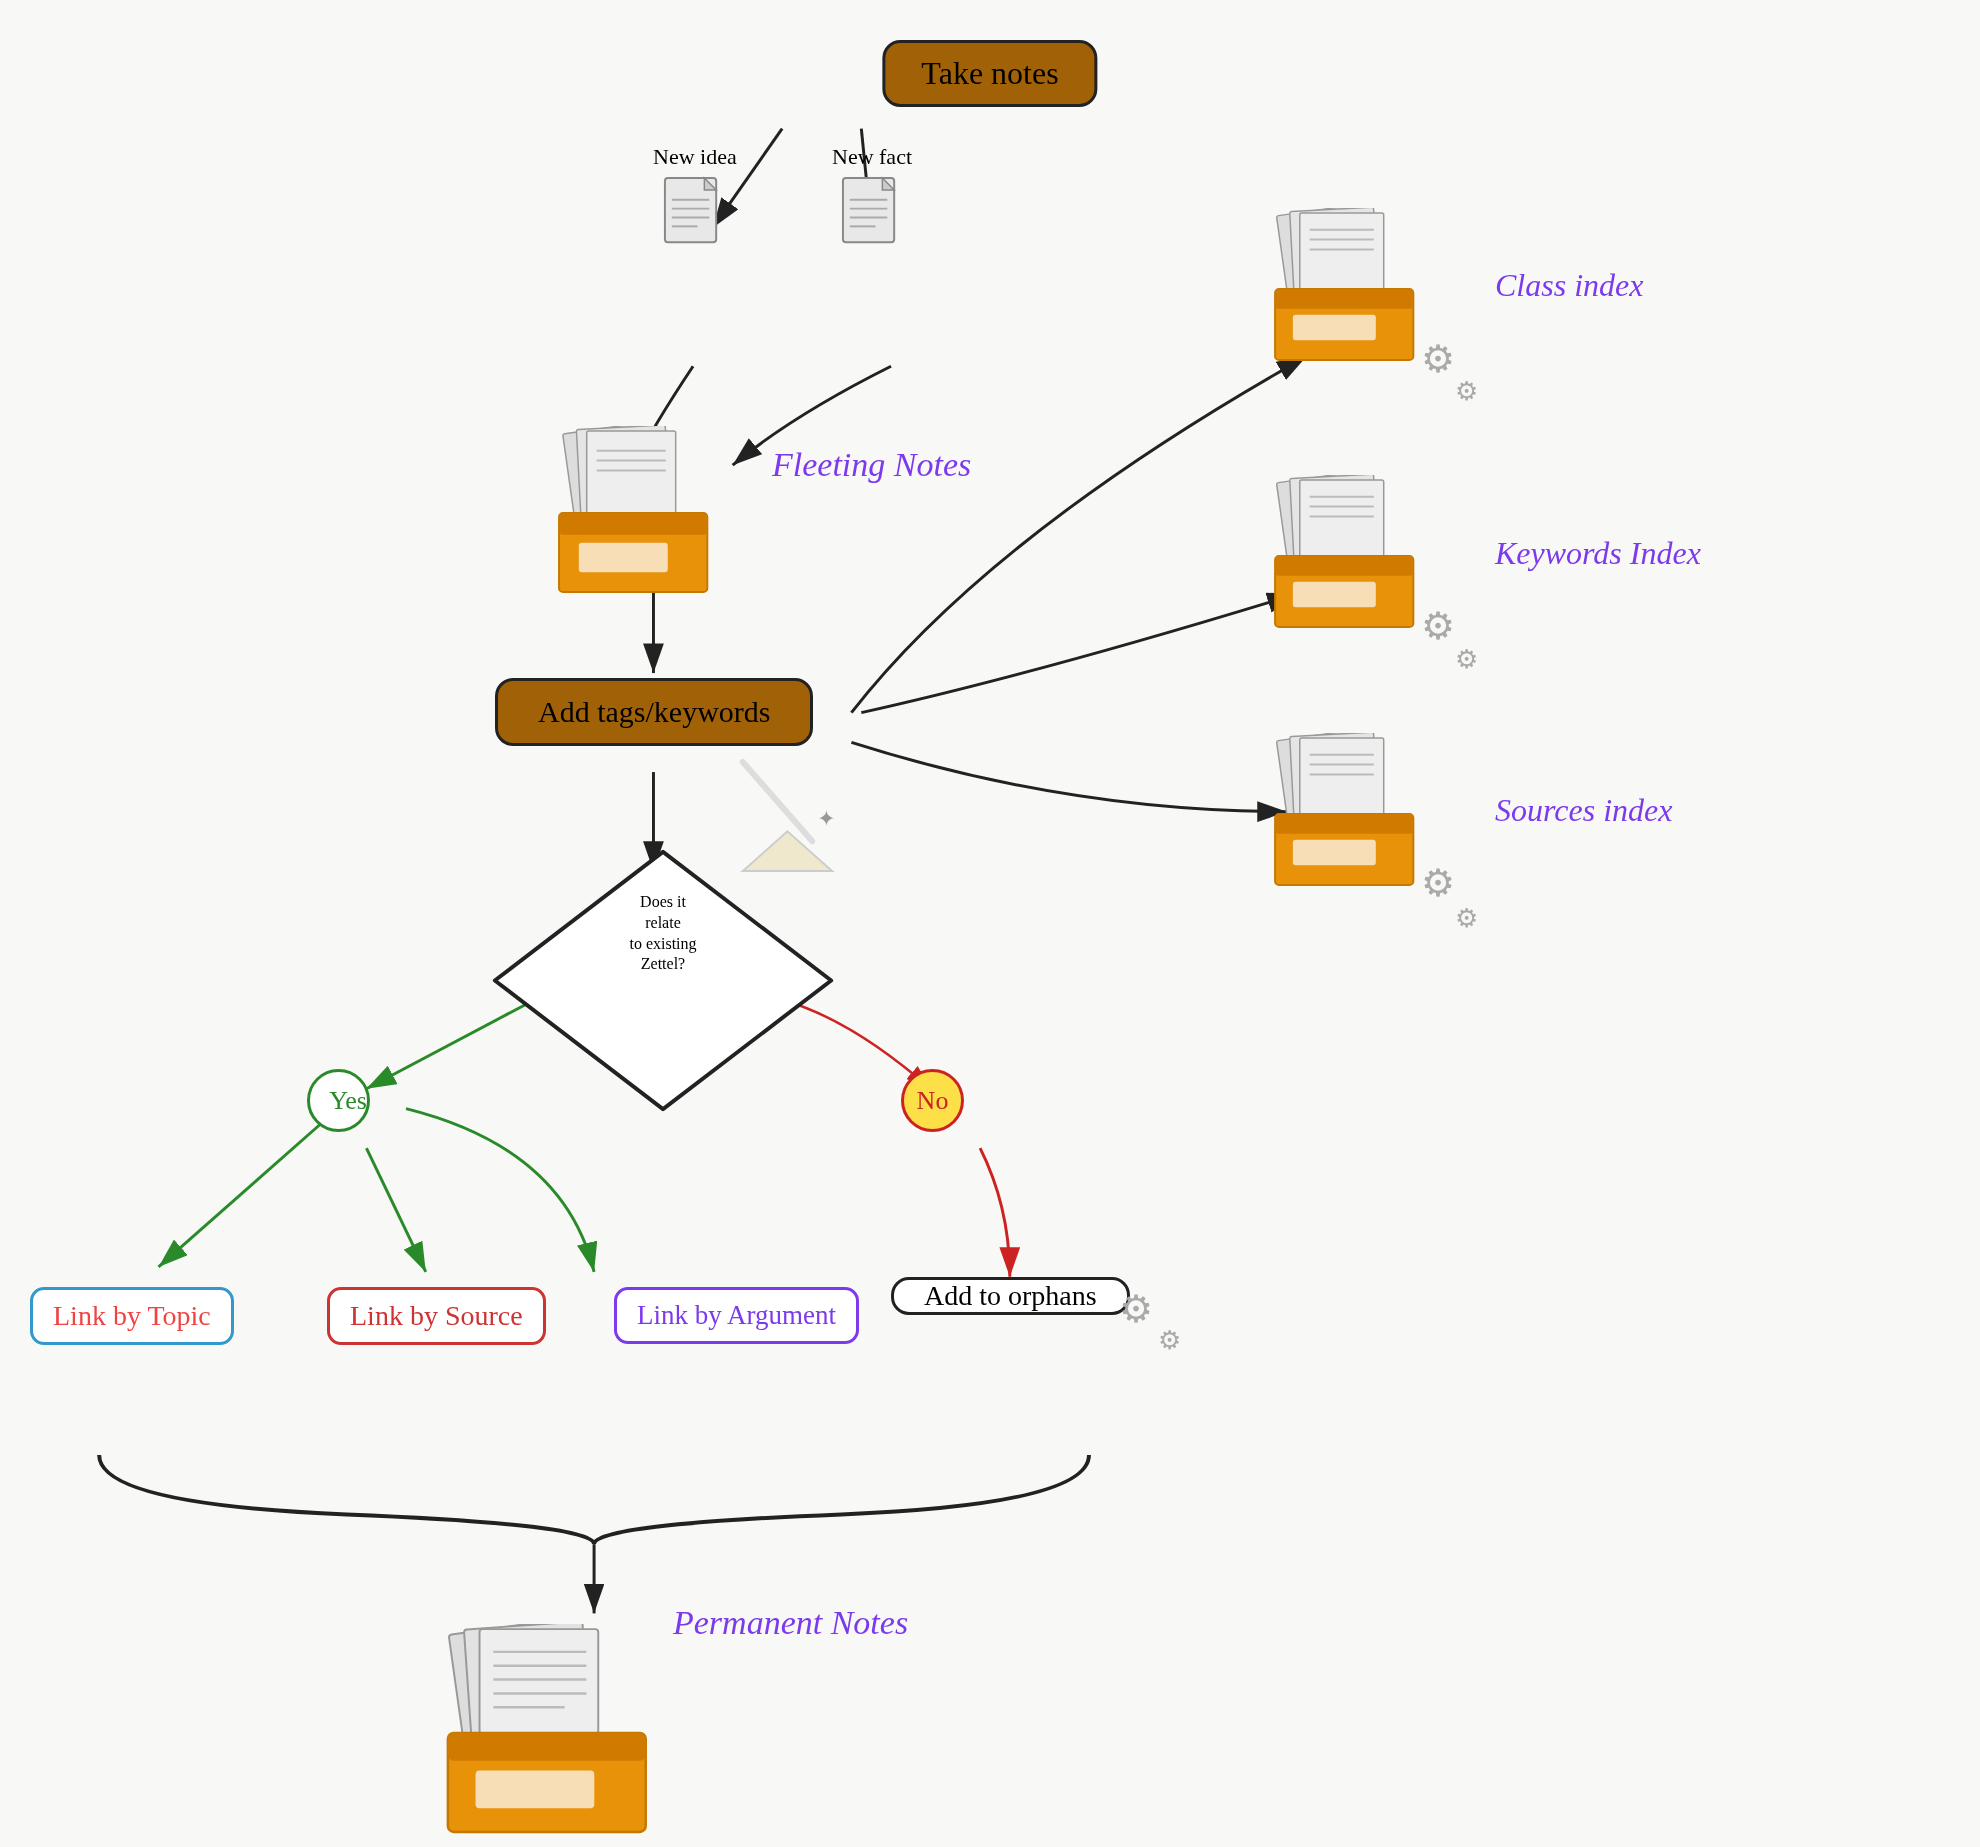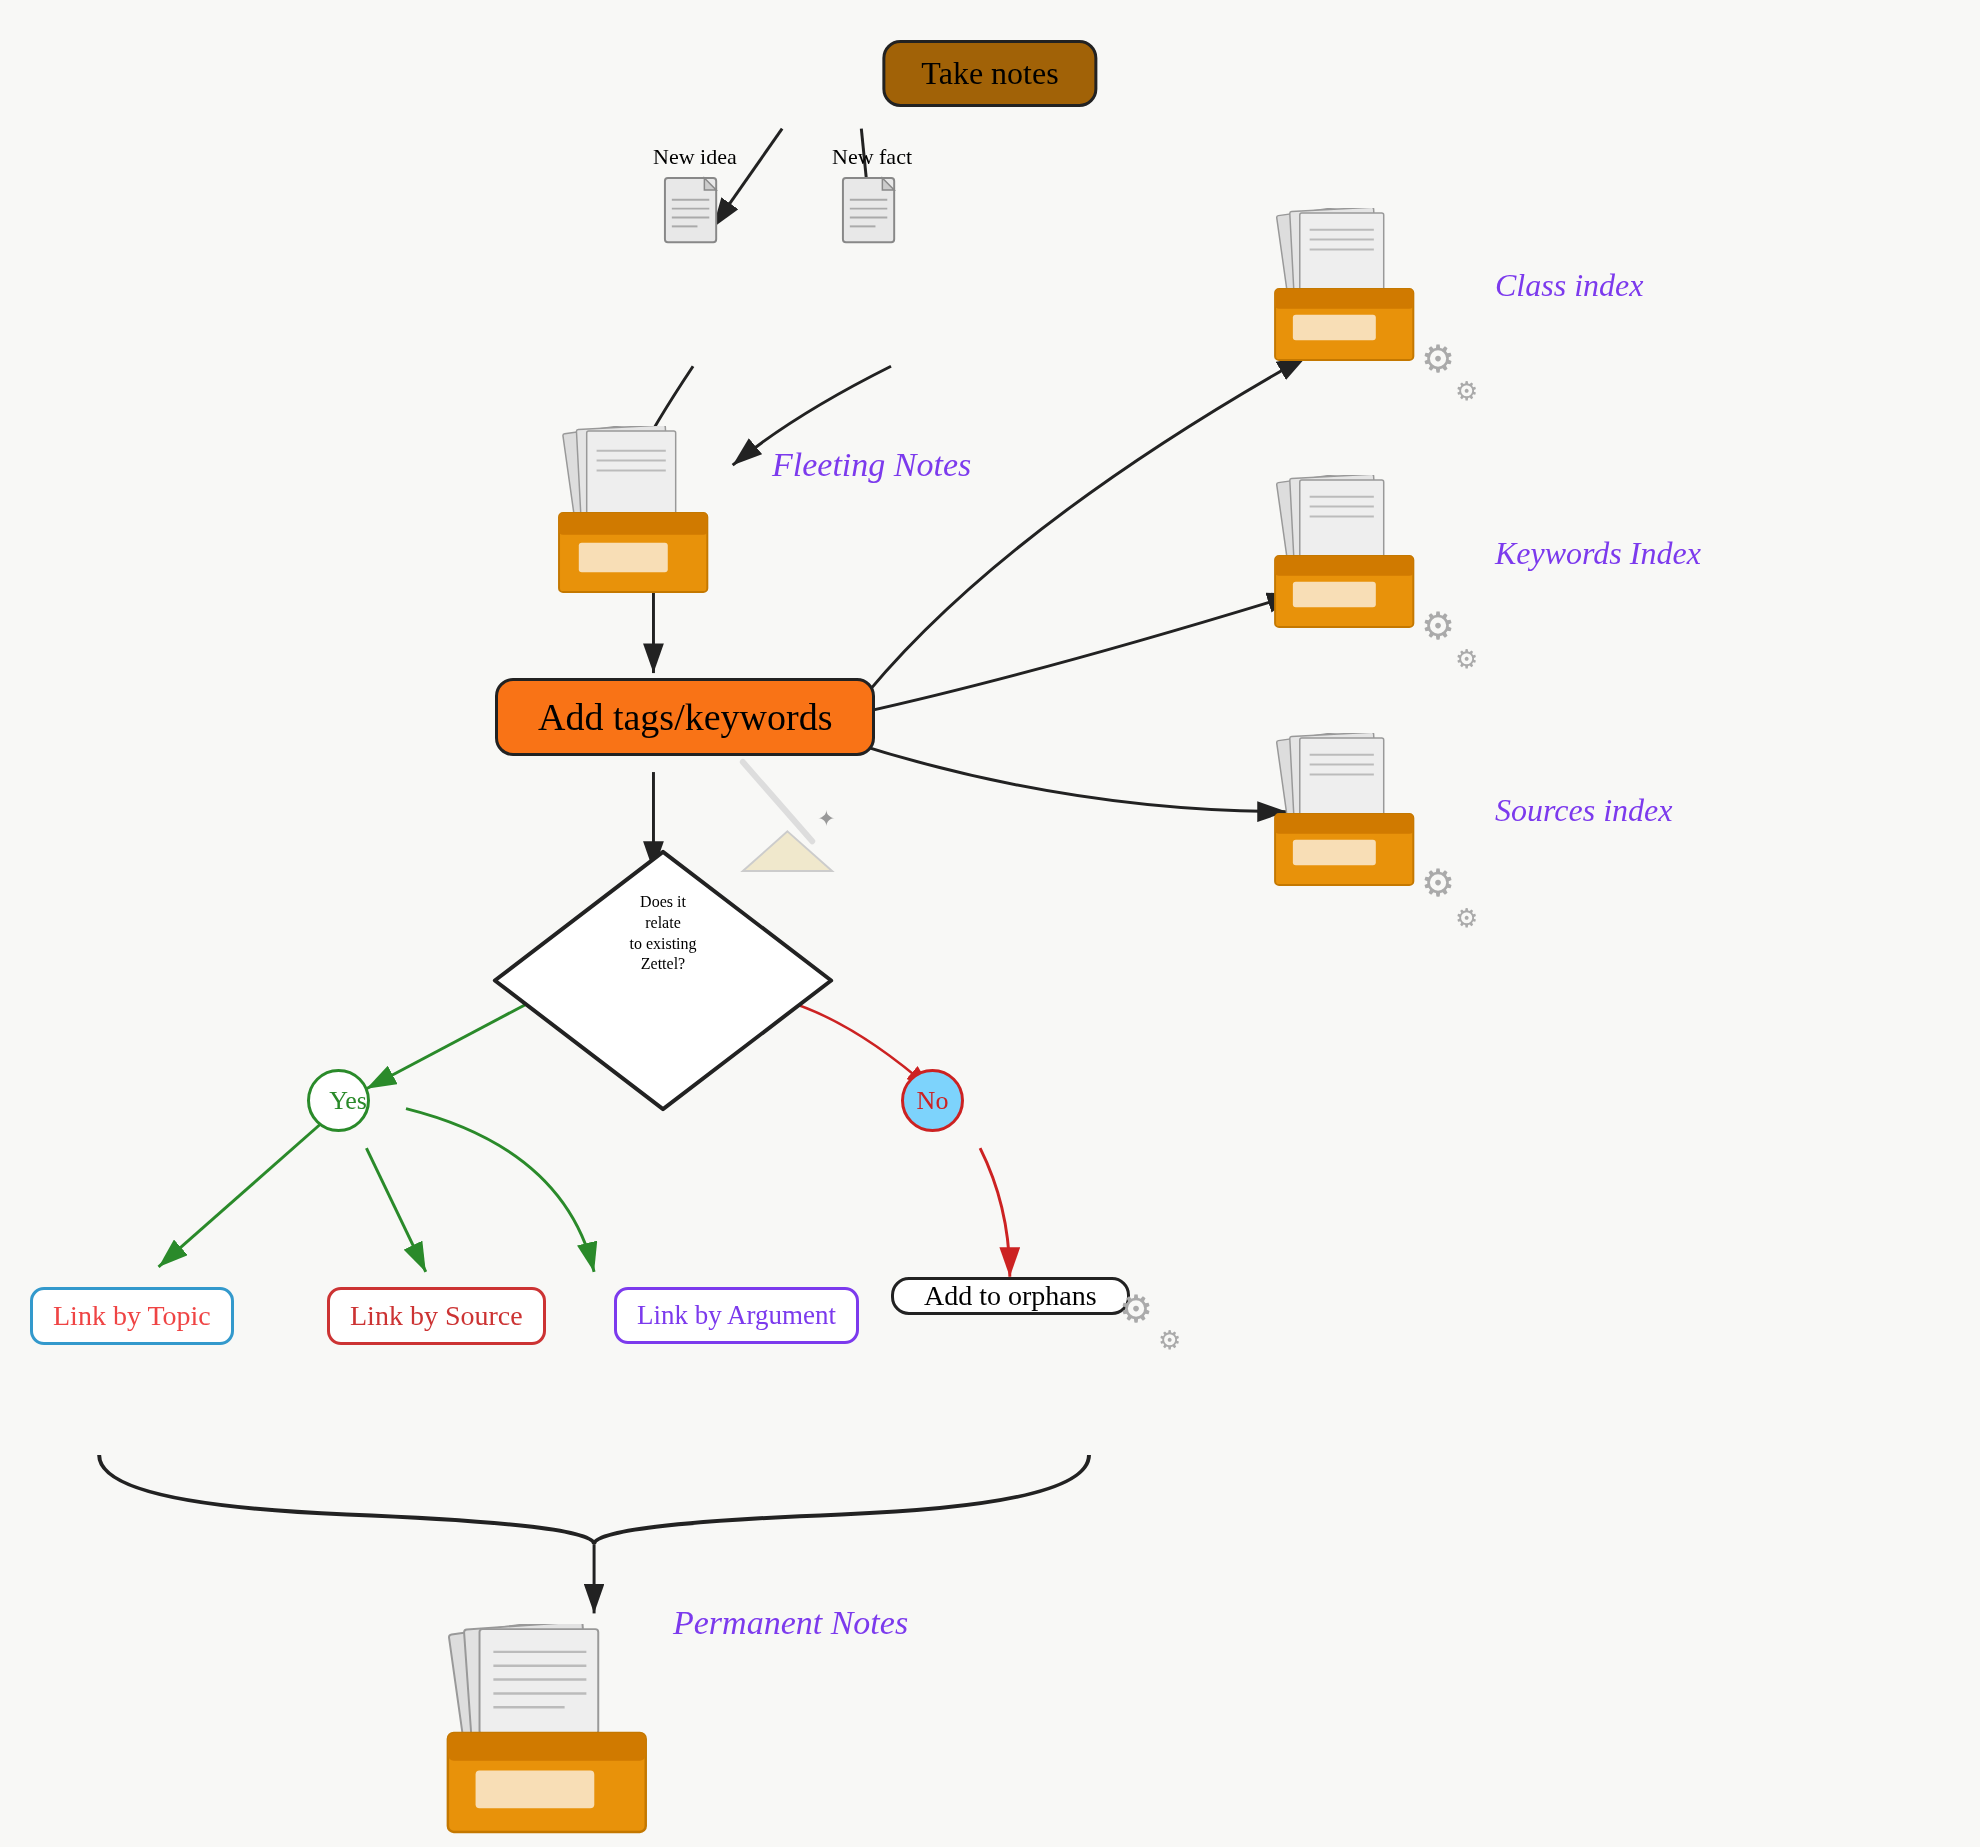--- a/index.html
+++ b/index.html
@@ -60,22 +60,22 @@
       font-size: 34px;
       font-style: italic;
     }
 
     
     .add-tags {
       position: absolute;
       border: 3px solid #222;
       border-radius: 18px;
       padding: 14px 40px;
-      font-size: 38px;
-      background: #f97316;
+      font-size: 30px;
+      background: #a16207;
     }
 
     
     .diamond-wrapper {
       position: absolute;
     }
     .diamond-text {
       position: absolute;
       text-align: center;
       font-size: 16px;
@@ -100,21 +100,21 @@
       position: absolute;
       border: 3px solid #cc2222;
       border-radius: 50%;
       width: 63px;
       height: 63px;
       display: flex;
       align-items: center;
       justify-content: center;
       font-size: 26px;
       color: #cc2222;
-      background: #7dd3fc;
+      background: #fde047;
     }
 
     
     .link-box-topic {
       position: absolute;
       border: 3px solid #3399cc;
       border-radius: 14px;
       padding: 10px 20px;
       font-size: 28px;
       color: #ef4444;

